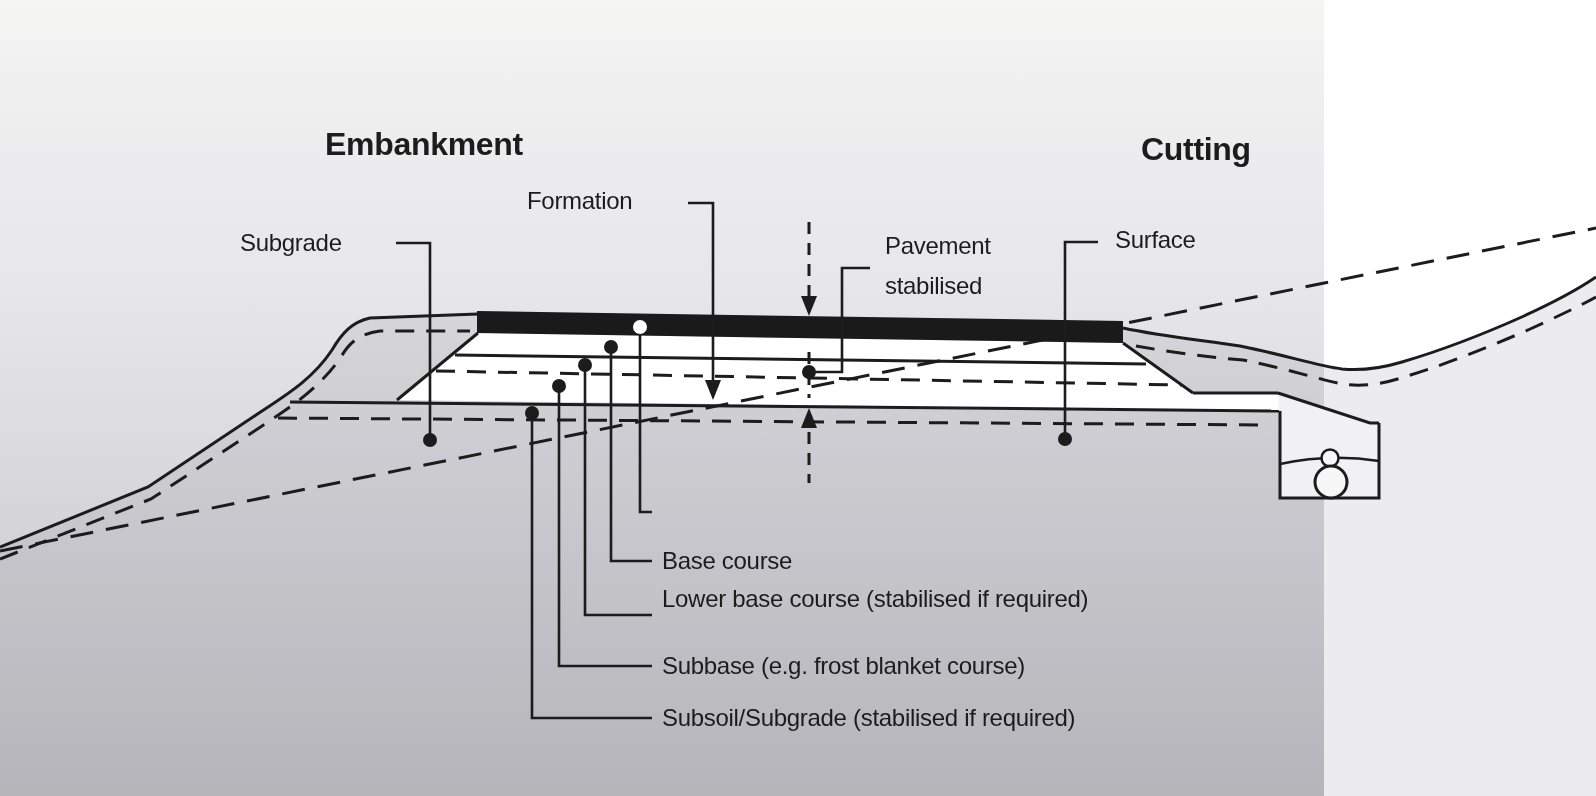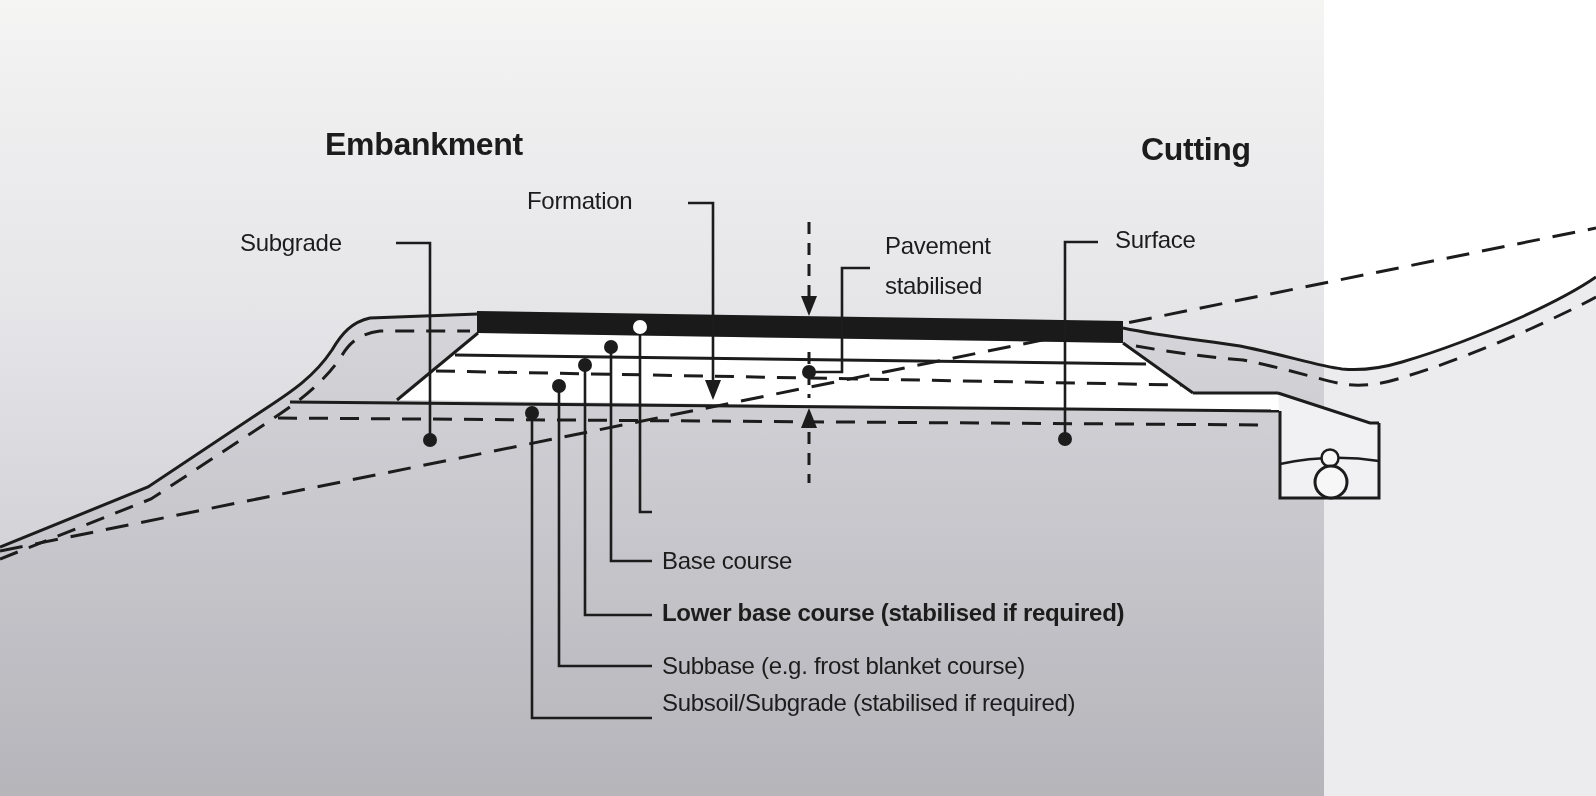--- a/index.html
+++ b/index.html
@@ -86,17 +86,17 @@
 
   <div class="lbl bold" style="left:325px;top:127px;">Embankment</div>
   <div class="lbl bold" style="left:1141px;top:124px;margin-top:8px;">Cutting</div>
 
   <div class="lbl" style="left:527px;top:184px;">Formation</div>
   <div class="lbl" style="left:240px;top:226px;">Subgrade</div>
   <div class="lbl wrap" style="left:885px;top:226px;width:170px;">Pavement stabilised</div>
   <div class="lbl" style="left:1115px;top:223px;">Surface</div>
 
   <div class="lbl" style="left:662px;top:544px;text-align:right;">Base course</div>
-  <div class="lbl" style="left:662px;top:596px;font-weight:bold;">Lower base course (stabilised if required)</div>
+  <div class="lbl" style="left:662px;top:582px;">Lower base course (stabilised if required)</div>
   <div class="lbl" style="left:662px;top:649px;">Subbase (e.g. frost blanket course)</div>
-  <div class="lbl" style="left:662px;top:686px;">Subsoil/Subgrade (stabilised if required)</div>
+  <div class="lbl" style="left:662px;top:701px;">Subsoil/Subgrade (stabilised if required)</div>
 
 </div>
 
 </body></html>

